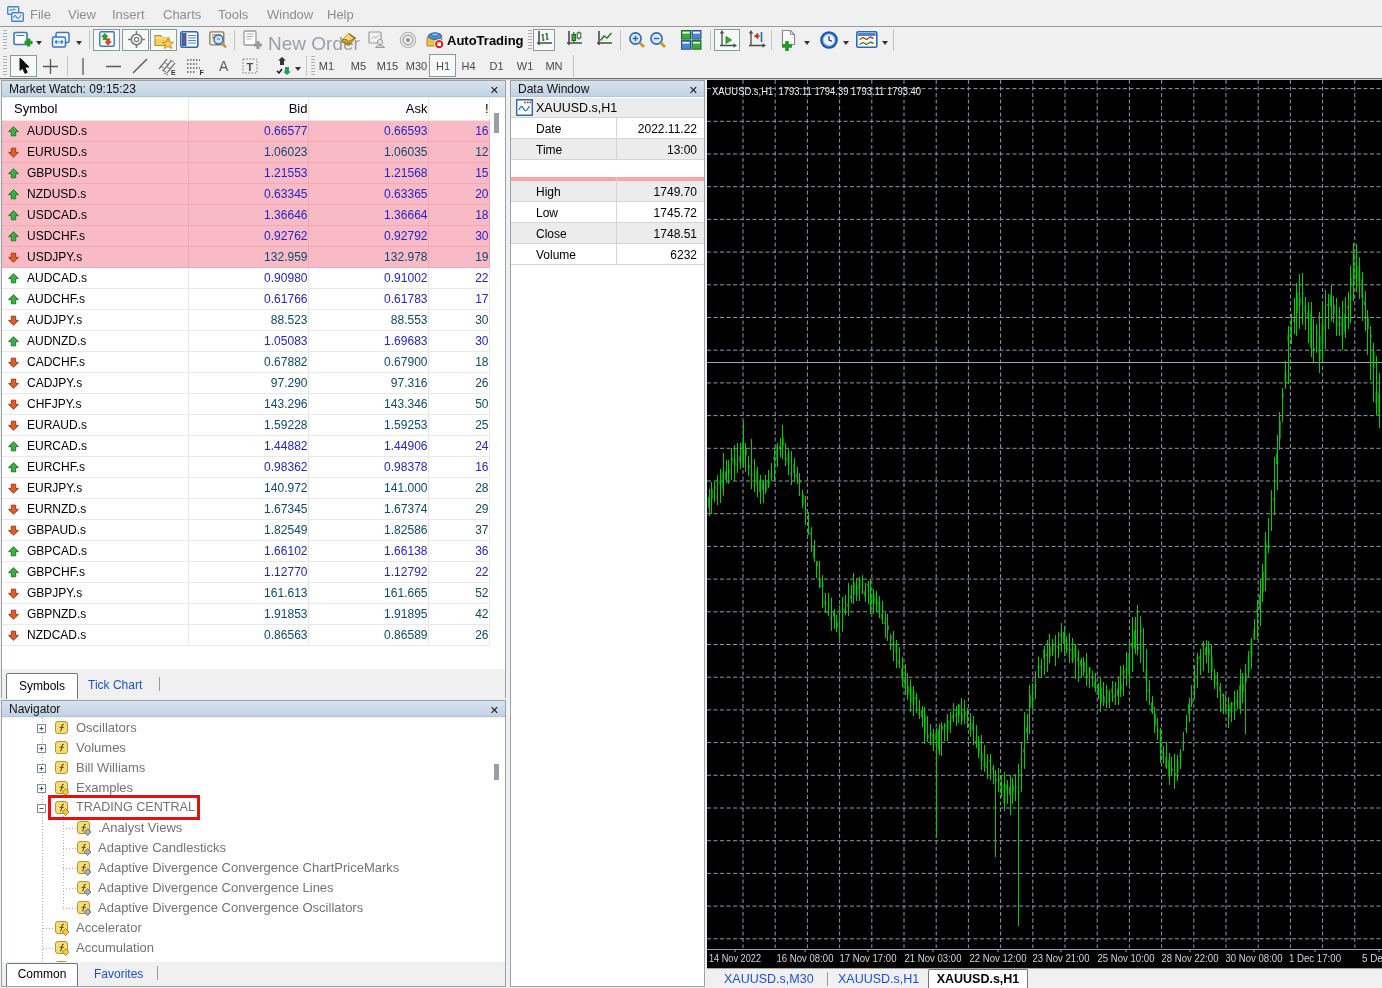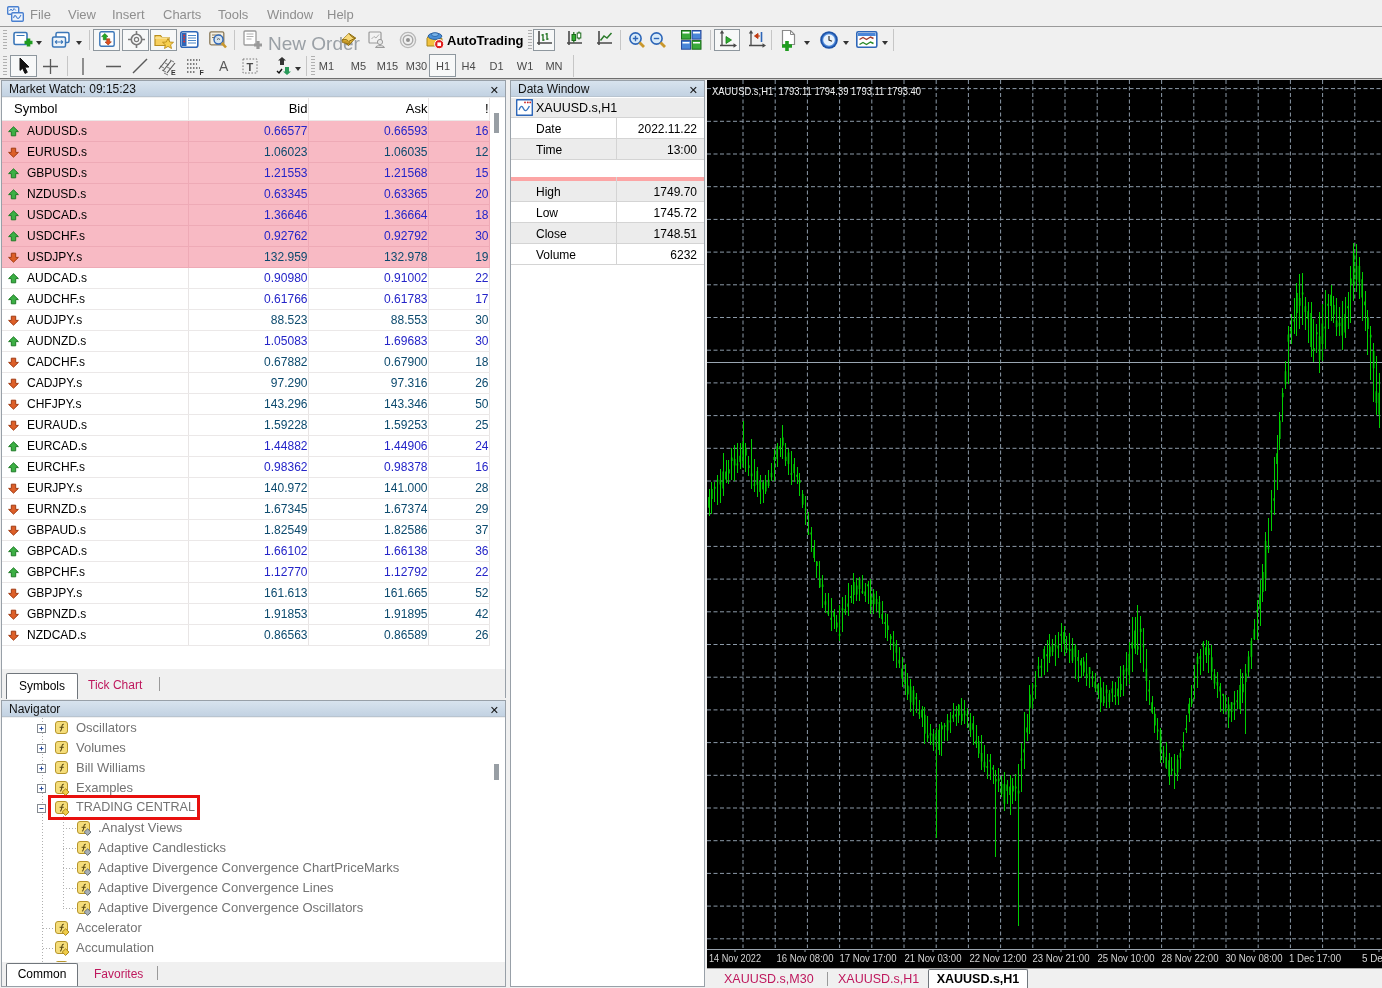--- a/index.html
+++ b/index.html
@@ -11,21 +11,21 @@
 .tb3{left:0;top:53px;width:1382px;height:25px;background:#f0f0f0}
 .grip{width:4px;background-image:repeating-linear-gradient(#b0b0b0 0 1px,#f0f0f0 1px 3px)}
 .vsep{width:1px;background:#c6c6c6}
 .press{border:1px solid #8e979e;background:#f7f8f8}
 .ddown{width:0;height:0;border-left:3.5px solid transparent;border-right:3.5px solid transparent;border-top:4px solid #333}
 .tfbtn{font-size:11px;color:#4a4a4a;text-align:center}
 .ttl{height:16px;background:linear-gradient(#d8e3ee,#c2d2e2);border-bottom:1px solid #b8c4d0;color:#111;font-size:12px;line-height:16px;padding-left:7px;position:relative}
 .ttl .x{position:absolute;right:6px;top:1px;font-size:11px;color:#111}
 .tabbar{background:#f0f0f0;font-size:12px}
 .tab-act{position:absolute;background:#fff;border:1px solid #70767c;border-bottom:none;border-radius:2px 2px 0 0;text-align:center;color:#000}
-.tab-in{position:absolute;color:#be185d}
+.tab-in{position:absolute;color:#1d4ed8}
 table.mw{border-collapse:collapse;width:487px;table-layout:fixed}
 table.mw td{height:21px;padding:0;font-size:12px;border-bottom:1px solid #ebe8e8;border-right:1px solid #e8e5e5;white-space:nowrap;overflow:hidden}
 table.mw td.sym{padding-left:25px;color:#000}
 td.num{text-align:right;padding-right:5px}
 .bl{color:#2424c8}.rd{color:#0c4a6e}
 tr.pink td{background:#f8bac4;border-bottom:1px solid #eeaab6;border-right:1px solid #eeaab6}
 .arr{position:absolute;left:6px;width:11px;height:11px}
 .nav-lbl{position:absolute;font-size:13px;color:#737373;white-space:nowrap}
 .dw-lbl{font-size:12px;color:#000}
 </style></head>

